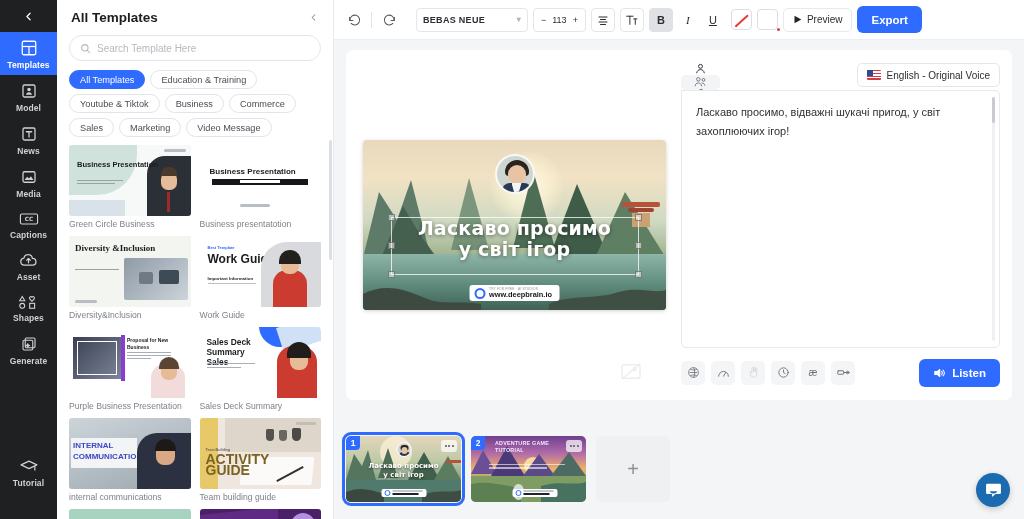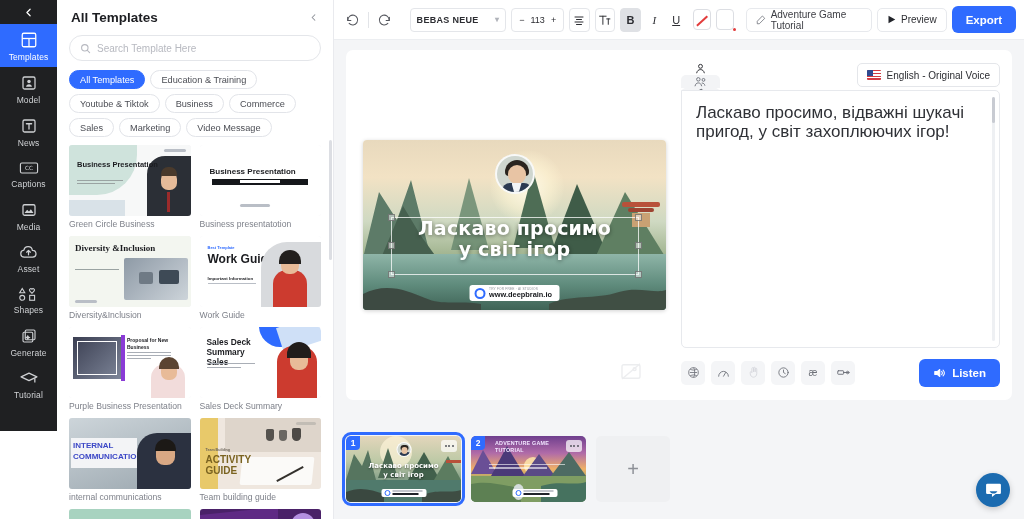--- a/index.html
+++ b/index.html
@@ -6,23 +6,23 @@
   html, body {
     width: 1024px; height: 519px;
     font-family: "Liberation Sans", sans-serif;
     background: #ffffff;
     overflow: hidden;
   }
   #app { position: relative; width: 1024px; height: 519px; display: flex; }
 
   
   .rail {
-    width: 57px; height: 431px; background: #1f2022;
+    width: 57px; height: 519px; background: #1f2022;
     display: flex; flex-direction: column; align-items: center;
-    flex: 0 0 57px; position: relative;
+    flex: 0 0 57px; position: relative; font-weight: bold;
   }
   .rail-back {
     height: 32px; width: 100%; display: flex; align-items: center;
     justify-content: center; color: #fff; cursor: pointer;
   }
   .rail-item {
     width: 57px; padding: 7px 0 5px; display: flex; flex-direction: column;
     align-items: center; gap: 3px; color: #cfd1d4; cursor: pointer;
   }
   .rail-item.active { background: #2f6bff; color: #fff; }
@@ -214,21 +214,21 @@
     border-radius: 5px; display: flex; align-items: center; gap: 6px;
     padding: 0 9px; font-size: 10px; color: #2c2d32; cursor: pointer; background: #fff;
   }
   .flag { width: 14px; height: 10px; position: relative; overflow: hidden; border-radius: 1px;
     background: repeating-linear-gradient(180deg,#d23b43 0 1.4px,#fff 1.4px 2.8px); }
   .flag::after { content:""; position:absolute; left:0; top:0; width:6px; height:5.6px; background:#2e4a8f; }
   .sp-body {
     flex: 1; border: 1px solid #e7e9ed; border-radius: 0 5px 5px 5px;
     background: #fff; position: relative; padding: 12px 14px;
   }
-  .sp-text { font-size: 17px; line-height: 19px; color: #2f3136; }
+  .sp-text { font-size: 11px; line-height: 19px; color: #2f3136; }
   .sp-scroll {
     position: absolute; right: 4px; top: 6px; bottom: 6px; width: 3px; background: #eef0f3;
     border-radius: 2px;
   }
   .sp-scroll::before { content:""; position:absolute; left:0; top:0; width:3px; height:26px;
     background:#c8cbd2; border-radius:2px; }
   .sp-foot { height: 40px; display: flex; align-items: center; gap: 6px; padding-top: 9px; }
   .footico {
     width: 24px; height: 24px; border-radius: 5px; background: #f4f5f7;
     display: flex; align-items: center; justify-content: center; cursor: pointer;
@@ -321,36 +321,36 @@
         <svg width="18" height="18" viewBox="0 0 24 24" fill="none" stroke="currentColor" stroke-width="1.7">
             <rect x="4" y="4" width="16" height="16" rx="2"></rect>
             <path d="M8.5 9h7M12 9v7" stroke-linecap="round"></path>
           </svg>
       </span>
       <span class="lbl">News</span>
     </div>
 
     <div class="rail-item">
       <span>
+        <svg width="18" height="18" viewBox="0 0 24 24" fill="none" stroke="currentColor" stroke-width="1.7">
+            <rect x="4" y="5" width="16" height="14" rx="2"></rect>
+            <path d="M6 16l3.5-4.5L12 14l2.5-3L18 16z" fill="currentColor" stroke="none"></path>
+          </svg>
+      </span>
+      <span class="lbl">Media</span>
+    </div>
+
+    <div class="rail-item">
+      <span>
         <svg width="20" height="16" viewBox="0 0 28 20" fill="none" stroke="currentColor" stroke-width="1.6">
             <rect x="2" y="3" width="24" height="14" rx="2"></rect>
             <text x="14" y="13.5" font-size="8" fill="currentColor" stroke="none" text-anchor="middle" font-family="DejaVu Sans">CC</text>
           </svg>
       </span>
       <span class="lbl">Captions</span>
-    </div>
-
-    <div class="rail-item">
-      <span>
-        <svg width="18" height="18" viewBox="0 0 24 24" fill="none" stroke="currentColor" stroke-width="1.7">
-            <rect x="4" y="5" width="16" height="14" rx="2"></rect>
-            <path d="M6 16l3.5-4.5L12 14l2.5-3L18 16z" fill="currentColor" stroke="none"></path>
-          </svg>
-      </span>
-      <span class="lbl">Media</span>
     </div>
 
     <div class="rail-item">
       <span>
         <svg width="19" height="17" viewBox="0 0 24 22" fill="none" stroke="currentColor" stroke-width="1.6" stroke-linecap="round" stroke-linejoin="round">
             <path d="M6.5 17a4.5 4.5 0 0 1-.4-8.98A5.5 5.5 0 0 1 17 8.2 4 4 0 0 1 17.5 17z"></path>
             <path d="M12 14V8.5M9.6 10.6L12 8.2l2.4 2.4"></path>
           </svg>
       </span>
       <span class="lbl">Asset</span>
@@ -535,21 +535,21 @@
         <div class="tpl-thumb">
           <div class="art" style="background:#efe7df"></div>
           <div style="position:absolute;left:0;top:0;bottom:0;width:18px;background:#e8c96a"></div>
           <div style="position:absolute;right:0;top:0;width:96px;height:34px;background:#ded5cb"></div>
           <div style="position:absolute;right:20px;top:10px;width:9px;height:13px;background:#4d4a46;border-radius:2px 2px 5px 5px"></div>
           <div style="position:absolute;right:34px;top:12px;width:8px;height:11px;background:#6a6762;border-radius:2px 2px 5px 5px"></div>
           <div style="position:absolute;right:47px;top:11px;width:8px;height:12px;background:#55524e;border-radius:2px 2px 5px 5px"></div>
           <div style="position:absolute;right:8px;bottom:4px;width:72px;height:28px;background:#fbfaf8;transform:skewX(-6deg);border-radius:2px"></div>
           <div style="position:absolute;right:16px;bottom:14px;width:30px;height:2px;background:#33302c;transform:rotate(-28deg)"></div>
           <div style="position:absolute;left:6px;top:30px;font-size:3.6px;color:#6b6458;font-weight:700">Team Building</div>
-          <div class="a-txt" style="left:6px;top:36px;font-size:10px;line-height:11px;color:#7a6320;width:64px">ACTIVITY GUIDE</div>
+          <div class="a-txt" style="left:6px;top:36px;font-size:14px;line-height:11px;color:#7a6320;width:64px">ACTIVITY GUIDE</div>
           <div style="position:absolute;right:5px;top:4px;width:20px;height:2.5px;background:#c2bdb5;border-radius:2px"></div>
         </div>
         <div class="tpl-name">Team building guide</div>
       </div>
 
       <div class="tpl-card">
         <div class="tpl-thumb" style="height:20px;border-radius:3px 3px 0 0">
           <div class="art" style="background:#a8d3c0"></div>
 
         </div>
@@ -610,28 +610,20 @@
       </div>
       <div class="sqbtn on" style="font-weight:700">B</div>
       <div class="plainbtn" style="font-style:italic;font-family:'Liberation Serif',serif">I</div>
       <div class="plainbtn" style="text-decoration:underline">U</div>
 
       <div class="swatch none" style="margin-left:3px"></div>
       <div class="swatch">
           <span class="dot"></span>
         </div>
 
-      <div class="titlechip" style="margin-left:7px">
-        <span>
-          <svg width="10" height="10" viewBox="0 0 24 24" fill="none" stroke="#6c6f77" stroke-width="1.9" stroke-linecap="round" stroke-linejoin="round">
-              <path d="M16 3l5 5L8 21H3v-5z"></path>
-            </svg>
-        </span>
-        <span>Adventure Game Tutorial</span>
-      </div>
 
       <div class="previewbtn">
         <span>
           <svg width="9" height="9" viewBox="0 0 12 12">
               <polygon points="2,1 11,6 2,11" fill="#22242a"></polygon>
             </svg>
         </span>
         <span>Preview</span>
       </div>
 

